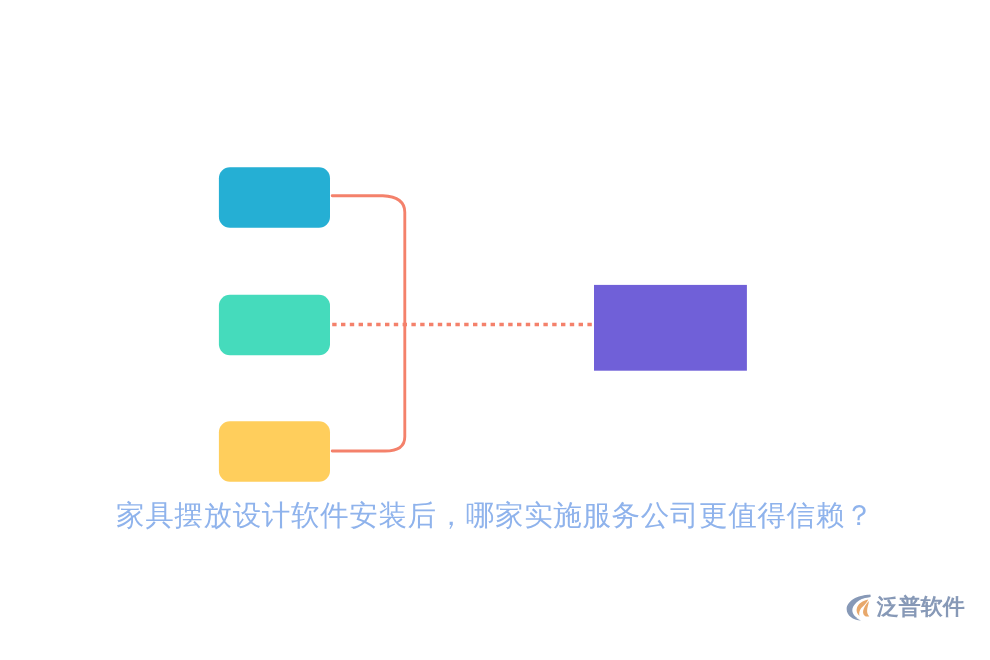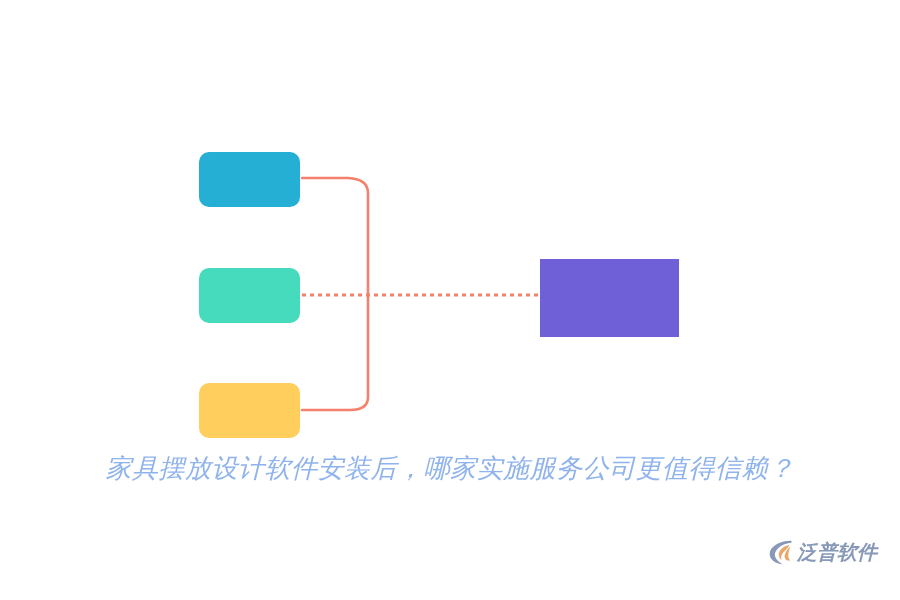--- a/index.html
+++ b/index.html
@@ -99,21 +99,21 @@
     font-weight: bold;
     line-height: 18px;
     margin-top: 1px;
     margin-left: 1px;
     white-space: nowrap;
   }
 </style>
 </head>
 <body>
 
-<div id="canvas" style="background: rgb(255, 255, 255); font-style: italic;">
+<div id="canvas" style="background: rgb(255, 255, 255);">
 
   <div class="node node-rounded" id="node-blue" style="background: rgb(37, 175, 212); left: 199px; top: 152px; width: 101px; height: 55px;"></div>
 
   <div class="node node-rounded" id="node-green" style="background: rgb(69, 219, 188); left: 199px; top: 268px; width: 101px; height: 55px;"></div>
 
   <div class="node node-rounded" id="node-yellow" style="background: rgb(255, 206, 92); left: 199px; top: 383px; width: 101px; height: 55px;"></div>
 
   <div class="node" id="node-purple" style="background: rgb(112, 96, 216); left: 540px; top: 259px; width: 139px; height: 78px;"></div>
 
   <svg id="connectors" viewBox="0 0 900 600" width="900" height="600">

